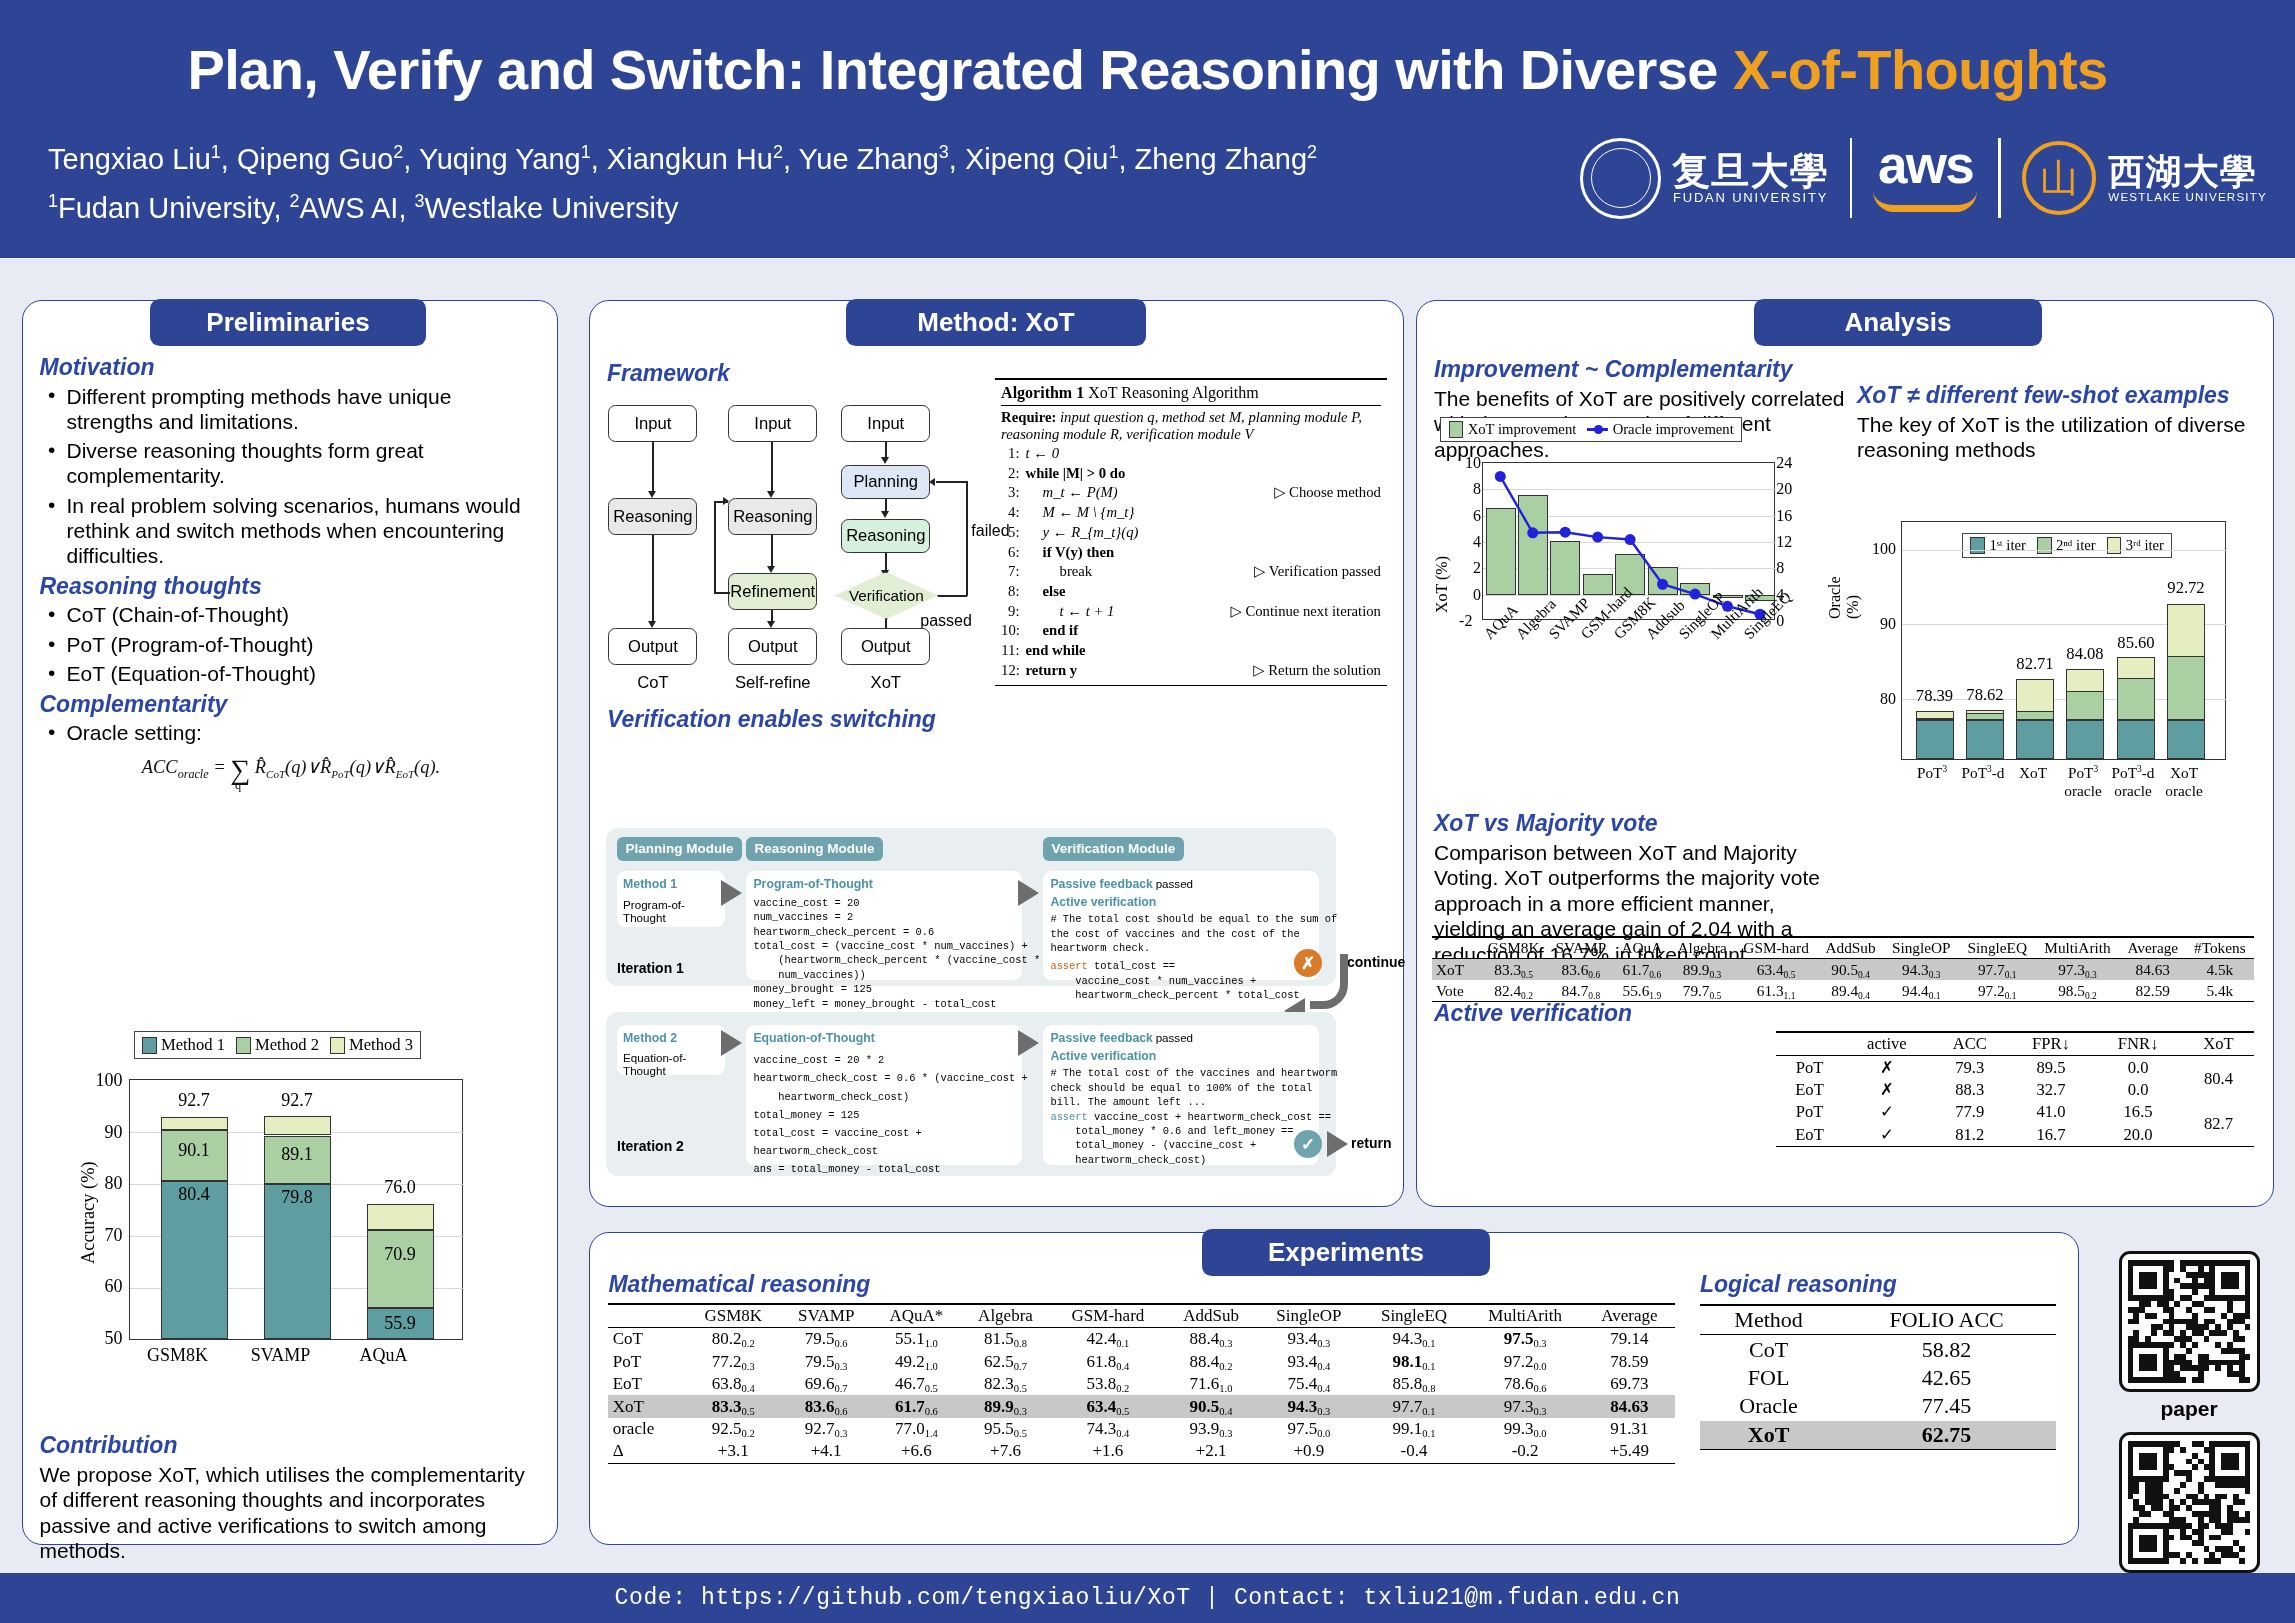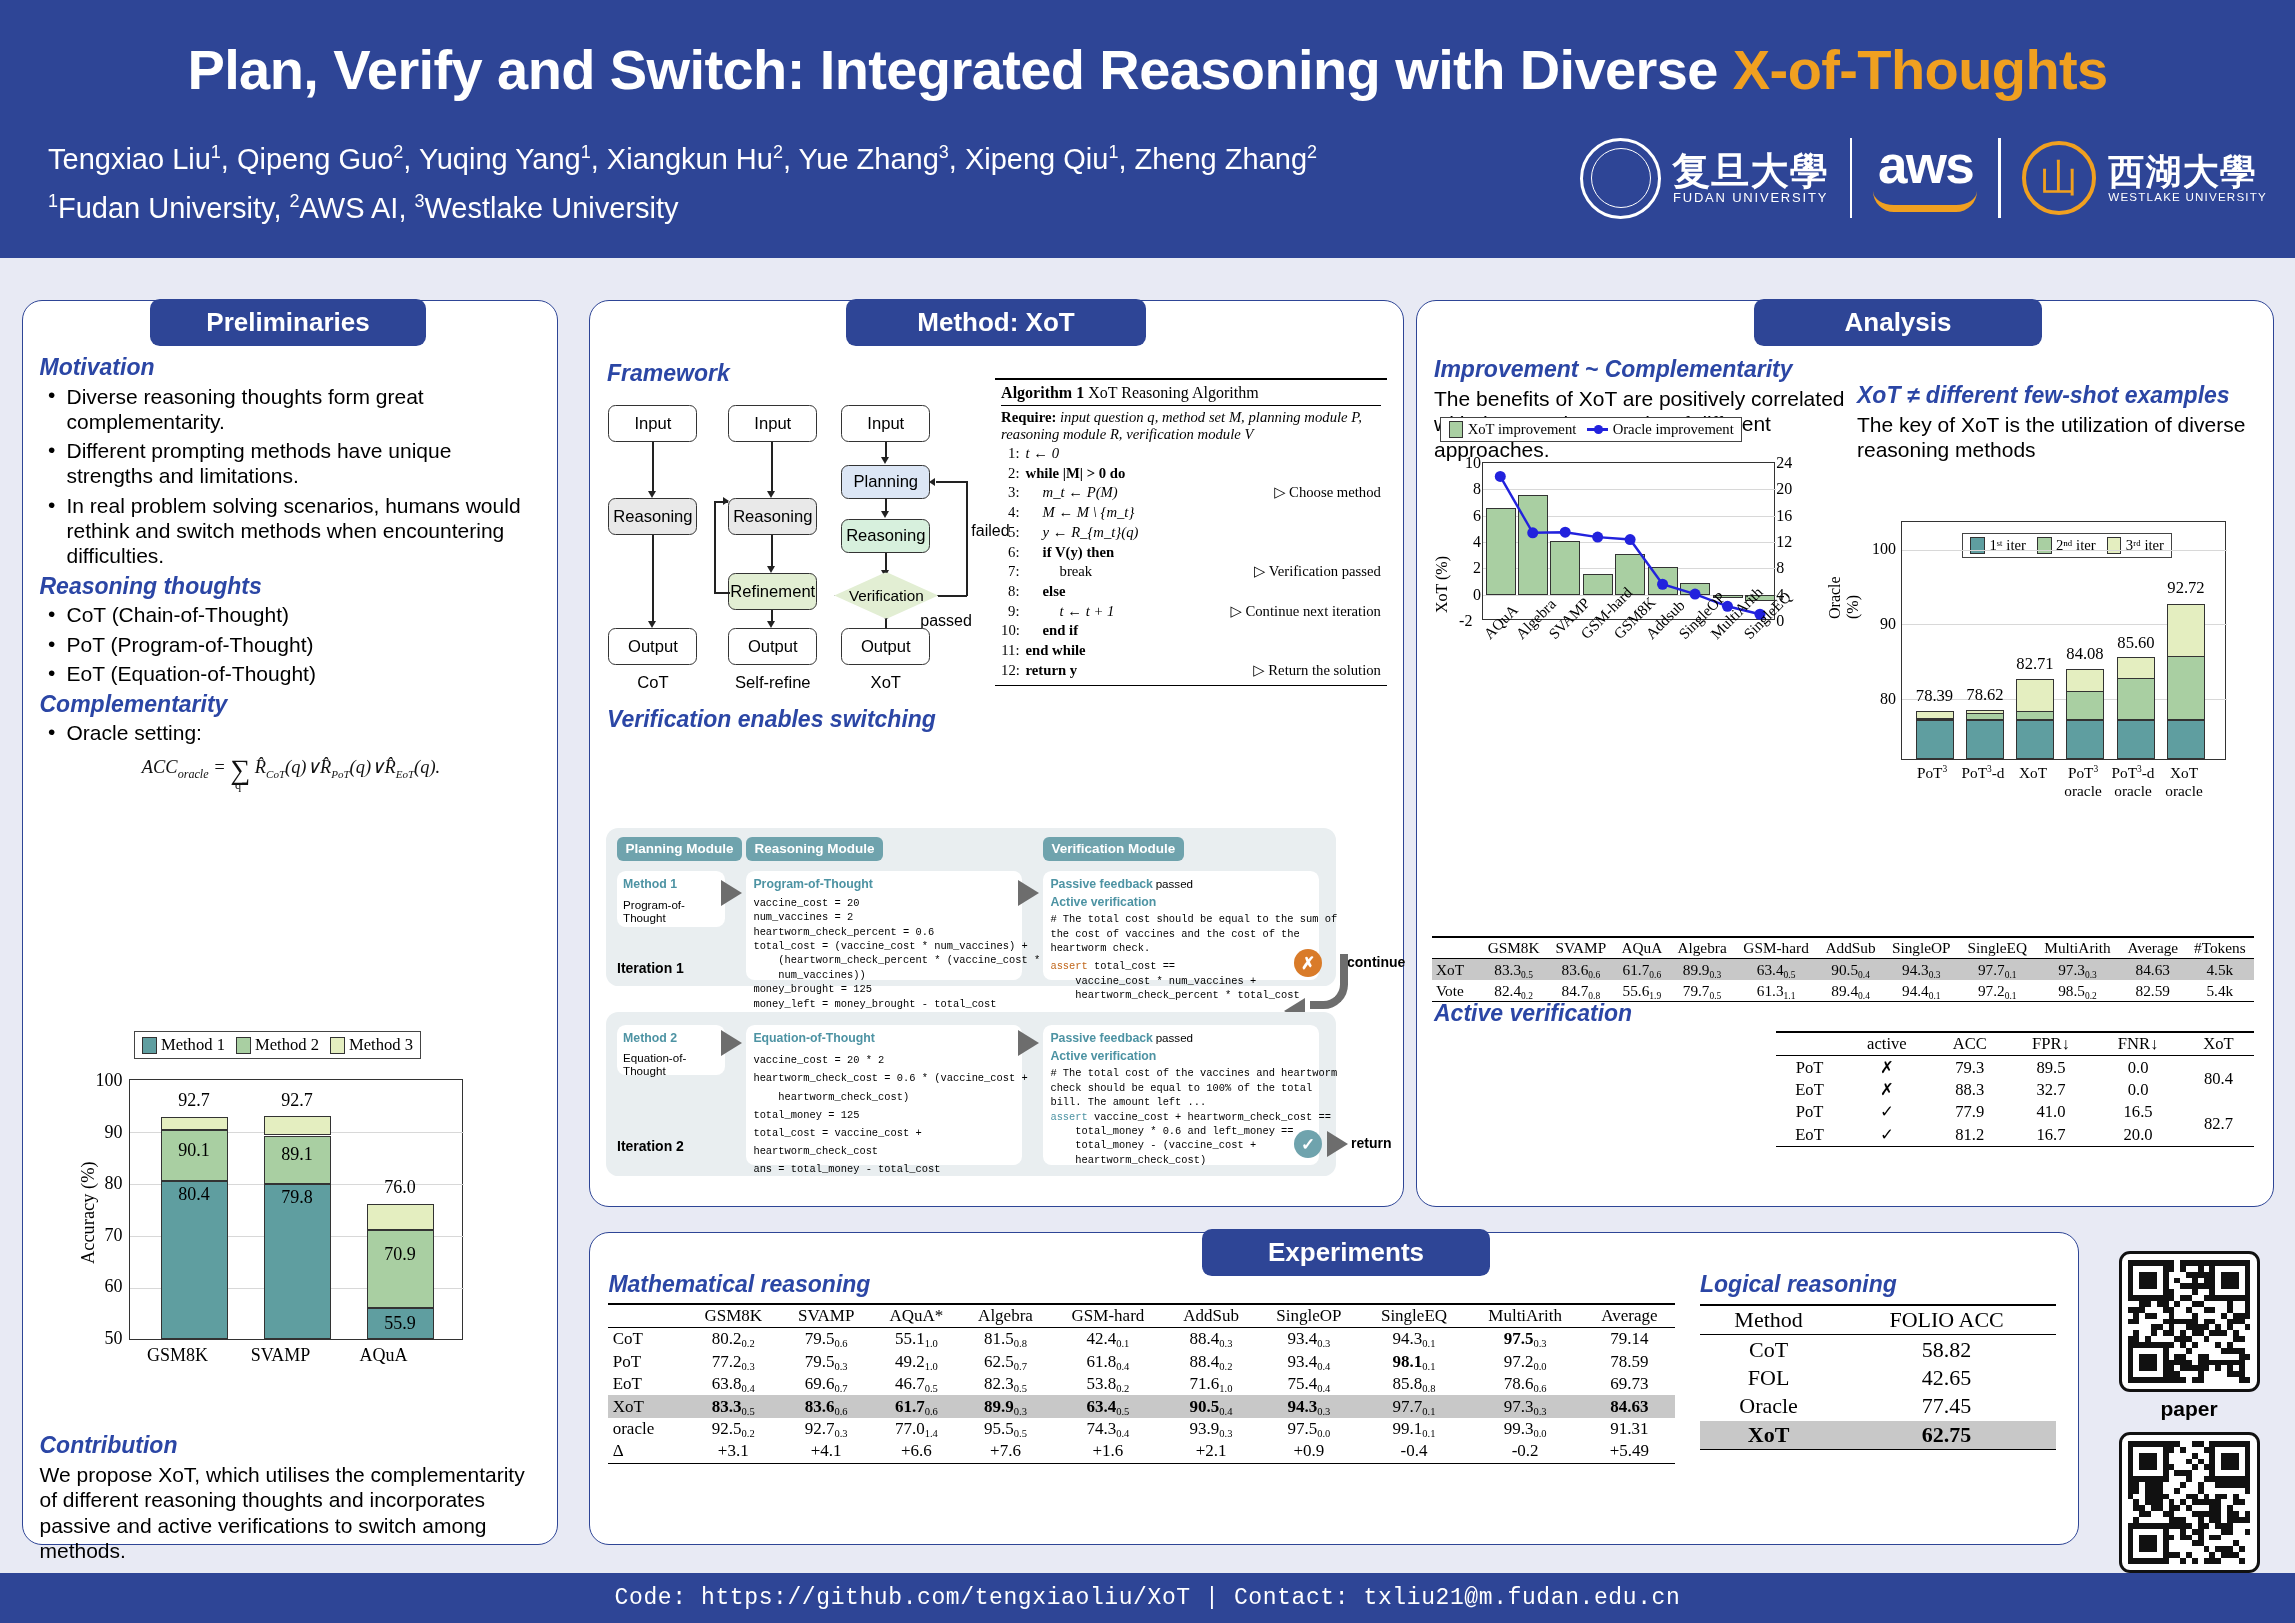--- a/index.html
+++ b/index.html
@@ -257,22 +257,22 @@
         <div class="wl-en">WESTLAKE UNIVERSITY</div>
       </div>
     </div>
   </div>
 </div>
 
 <div class="panel" id="panel-prelim">
   <div id="prelim-body">
     <div class="sec-head">Motivation</div>
     <ul class="bul">
+      <li>Different prompting methods have unique strengths and limitations.</li>
       <li>Diverse reasoning thoughts form great complementarity.</li>
-      <li>Different prompting methods have unique strengths and limitations.</li>
       <li>In real problem solving scenarios, humans would rethink and switch methods when encountering difficulties.</li>
     </ul>
     <div class="sec-head">Reasoning thoughts</div>
     <ul class="bul">
       <li>CoT (Chain-of-Thought)</li>
       <li>PoT (Program-of-Thought)</li>
       <li>EoT (Equation-of-Thought)</li>
     </ul>
     <div class="sec-head">Complementarity</div>
     <ul class="bul">
@@ -690,20 +690,24 @@
       </div>
       <div class="xtick" style="left:45px;top:253px;width:60px;font-size:15.3px;">PoT<sup>3</sup></div>
       <div class="xtick" style="left:96px;top:253px;width:60px;font-size:15.3px;">PoT<sup>3</sup>-d</div>
       <div class="xtick" style="left:146px;top:253px;width:60px;font-size:15.3px;">XoT</div>
       <div class="xtick" style="left:196px;top:253px;width:60px;font-size:15.3px;">PoT<sup>3</sup><br>oracle</div>
       <div class="xtick" style="left:246px;top:253px;width:60px;font-size:15.3px;">PoT<sup>3</sup>-d<br>oracle</div>
       <div class="xtick" style="left:297px;top:253px;width:60px;font-size:15.3px;">XoT<br>oracle</div>
     </div>
   </div>
 
+  <div style="position:absolute;left:17px;top:509px;width:417px;">
+    <div class="sec-head">XoT vs Majority vote</div>
+    <div class="body-txt">Comparison between XoT and Majority Voting. XoT outperforms the majority vote approach in a more efficient manner, yielding an average gain of 2.04 with a reduction of 16.7% in token count.</div>
+  </div>
 
   <div style="position:absolute;left:14.7px;top:635px;width:822px;">
     <table class="tbl" style="width:100%;font-size:15.3px;">
       <thead>
         <tr class="rule-top rule-thin">
           <th style="width:48px"></th>
           <th>GSM8K</th>
           <th>SVAMP</th>
           <th>AQuA</th>
           <th>Algebra</th>

